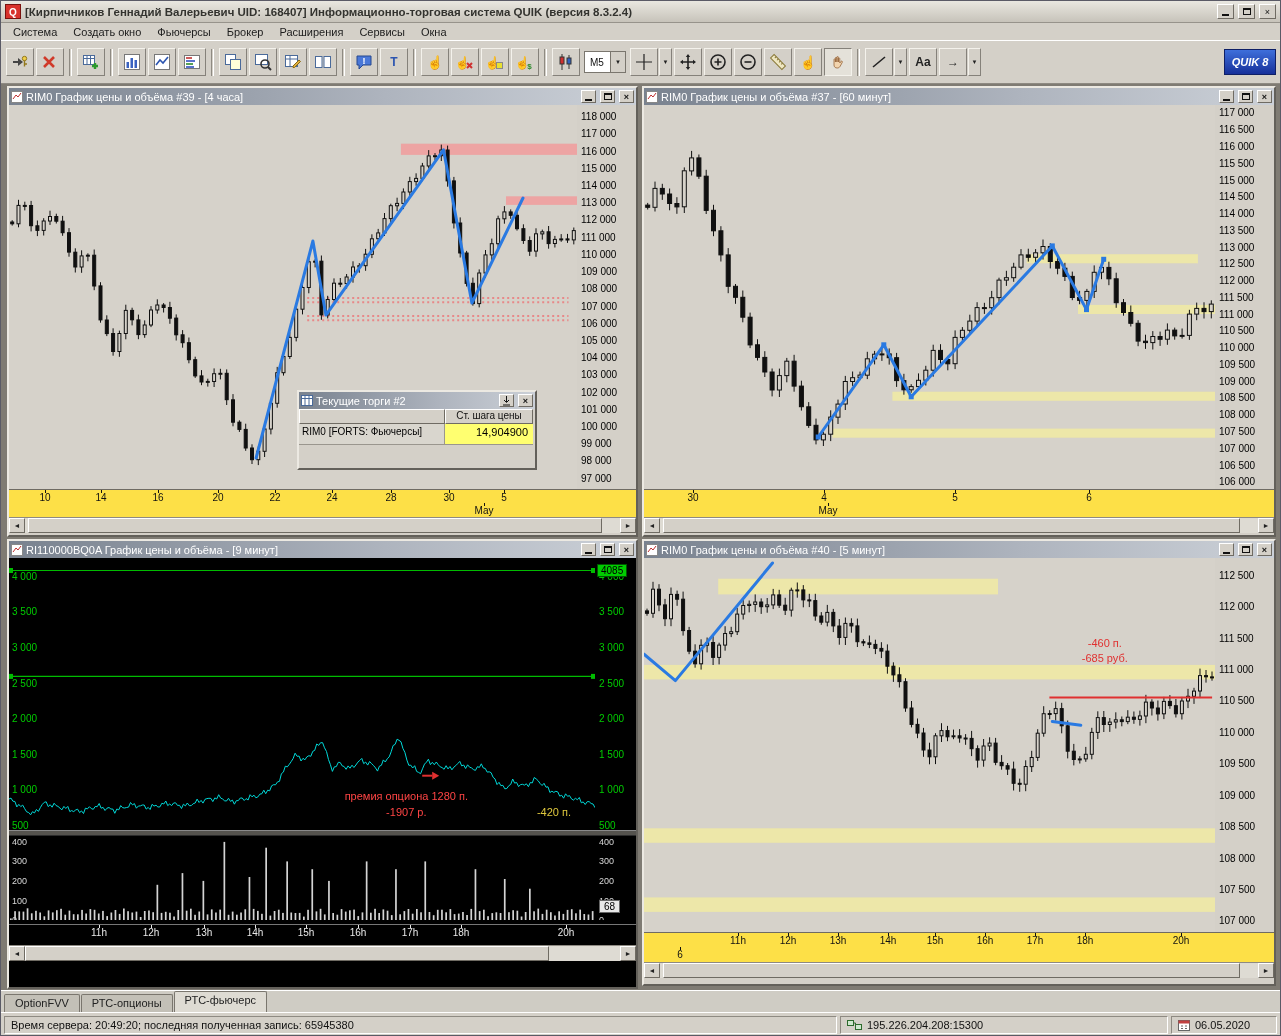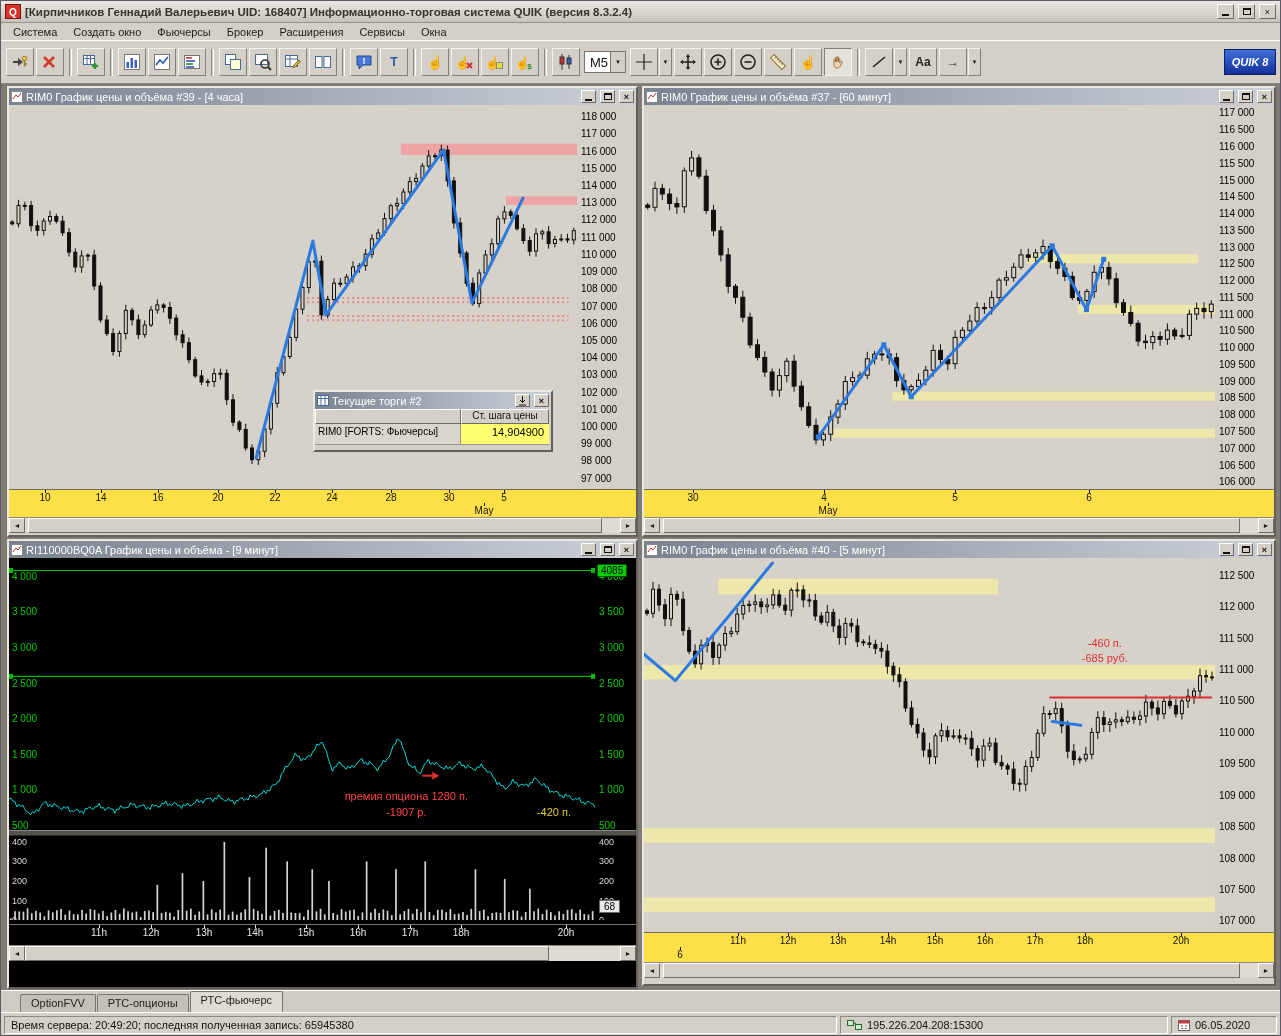--- a/index.html
+++ b/index.html
@@ -12,21 +12,21 @@
 .gmin{display:block;width:7px;height:2px;background:#111;margin-top:7px}
 .gmax{display:block;width:8px;height:7px;border:1px solid #111;border-top-width:2px}
 .menubar{height:18px;display:flex;align-items:center;background:#d4d0c8;border-bottom:1px solid #fff;padding:0 4px}
 .mitem{padding:2px 8px;color:#1c1c1c}
 .toolbar{height:43px;display:flex;align-items:center;background:#d4d0c8;border-bottom:1px solid #8e8a82;padding:0 4px}
 #toolbar-items{display:flex;align-items:center;flex-wrap:nowrap}
 .tbtn{width:28px;height:28px;margin:0 1px;display:flex;align-items:center;justify-content:center;background:#d4d0c8;border:1px solid;border-color:#f4f2ec #85817a #85817a #f4f2ec}
 .tbtn.pressed{border-color:#85817a #f4f2ec #f4f2ec #85817a;background:#e4e1d9}
 .tsep{width:3px;height:27px;margin:0 4px;border-left:1px solid #8e8a82;border-right:1px solid #fff}
 .tdrop{display:flex;align-items:center;height:22px;background:#fff;border:1px solid #7a766e;margin:0 3px;padding-left:5px}
-.tdlabel{font-size:13px;color:#111;min-width:20px}
+.tdlabel{font-size:10px;color:#111;min-width:20px}
 .tdarr{width:15px;height:20px;display:flex;align-items:center;justify-content:center;font-size:6px;background:#d4d0c8;border-left:1px solid #7a766e;color:#222}
 .tarr{width:13px;height:28px;display:flex;align-items:center;justify-content:center;font-size:6px;color:#222;background:#d4d0c8;border:1px solid;border-color:#f4f2ec #85817a #85817a #f4f2ec;margin-right:1px}
 .qlogo{margin-left:auto;width:52px;height:26px;display:flex;align-items:center;justify-content:center;background:linear-gradient(#3e6fdb,#16309a);color:#fff;font-weight:bold;font-style:italic;font-size:11px;border:1px solid #0e1f66}
 
 .mdi{position:relative;height:906px;background:#7f7b73;overflow:hidden}
 .win{position:absolute;background:#d4d0c8;border:2px solid;border-color:#ece9e2 #63605a #63605a #ece9e2}
 .wtitle{height:17px;background:linear-gradient(90deg,#79828f,#aeb4be 60%,#cbd0d7);display:flex;align-items:center;gap:3px;padding:0 2px;color:#fff}
 .wtxt{flex:1;font-size:11px;white-space:nowrap;overflow:hidden}
 .wbtn{width:15px;height:13px;background:#d4d0c8;border:1px solid;border-color:#fff #6f6b63 #6f6b63 #fff;display:flex;align-items:center;justify-content:center;color:#111;font-size:9px;font-weight:bold;margin-left:1px}
 .wbody{position:relative;height:calc(100% - 17px);overflow:hidden}
@@ -51,21 +51,21 @@
 .float{z-index:40}
 .fhead{display:flex;height:15px}
 .frow{display:flex;height:21px}
 .fcell{display:block;overflow:hidden;white-space:nowrap}
 .fhead .fcell{background:#d4d0c8;border:1px solid;border-color:#fff #6f6b63 #6f6b63 #fff;font-size:10px;padding:0 3px;color:#111}
 .c1{width:146px}.c2{width:88px}
 .fhead .c2{text-align:center}
 .frow .lab{background:#d9d6ce;color:#000;font-size:10px;padding:2px 3px;border-right:1px solid #9a968e;border-bottom:1px solid #9a968e}
 .frow .val{background:#ffff70;color:#000;font-size:11px;text-align:right;padding:2px 5px;border-bottom:1px solid #9a968e}
 
-.tabsrow{height:22px;background:#cfccc4;border-top:1px solid #fff;display:flex;align-items:flex-end;padding-left:19px}
+.tabsrow{height:22px;background:#cfccc4;border-top:1px solid #fff;display:flex;align-items:flex-end;padding-left:3px}
 .tab{height:18px;padding:2px 10px 0;border:1px solid #7a766e;border-bottom:none;border-radius:2px 2px 0 0;background:#c3c0b7;color:#222;margin-right:1px;font-size:11px}
 .tab.active{height:21px;background:#dedbd3;font-size:11px}
 .statusbar{height:25px;background:#d4d0c8;border-top:1px solid #fff;display:flex;gap:3px;padding:3px 3px}
 .spanel{border:1px solid;border-color:#8e8a82 #fff #fff #8e8a82;padding:1px 6px;display:flex;align-items:center;gap:5px;color:#111;white-space:nowrap;overflow:hidden}
 .spanel.grow{width:833px}
 .spanel.ip{flex:1}
 .spanel.date{width:106px}
 svg{display:block}
 </style>
 </head>
@@ -1294,21 +1294,21 @@
       <div class="hscroll" id="hs-br" style="left:0;top:404px;width:630px;height:16px">
           <span class="sarrow">◄</span>
           <span class="strack">
             <span class="sthumb" style="left:0.5%;width:96.5%"></span>
           </span>
           <span class="sarrow">►</span>
         </div>
     </div>
   </div>
 
-  <div class="win float" id="float-win" style="left:312px;top:306px;width:240px;height:62px">
+  <div class="win float" id="float-win" style="left:296px;top:306px;width:240px;height:80px">
     <div class="wtitle">
       <span>
           <svg width="12" height="11">
             <rect x="0.5" y="0.5" width="11" height="10" fill="#fff" stroke="#4a6a9a"></rect>
             <path d="M0.5 3.5h11M4 0.5v10M8 0.5v10" stroke="#4a6a9a"></path>
           </svg>
         </span>
       <span class="wtxt">Текущие торги #2</span>
       <span class="wbtn">
           <svg width="9" height="10">

